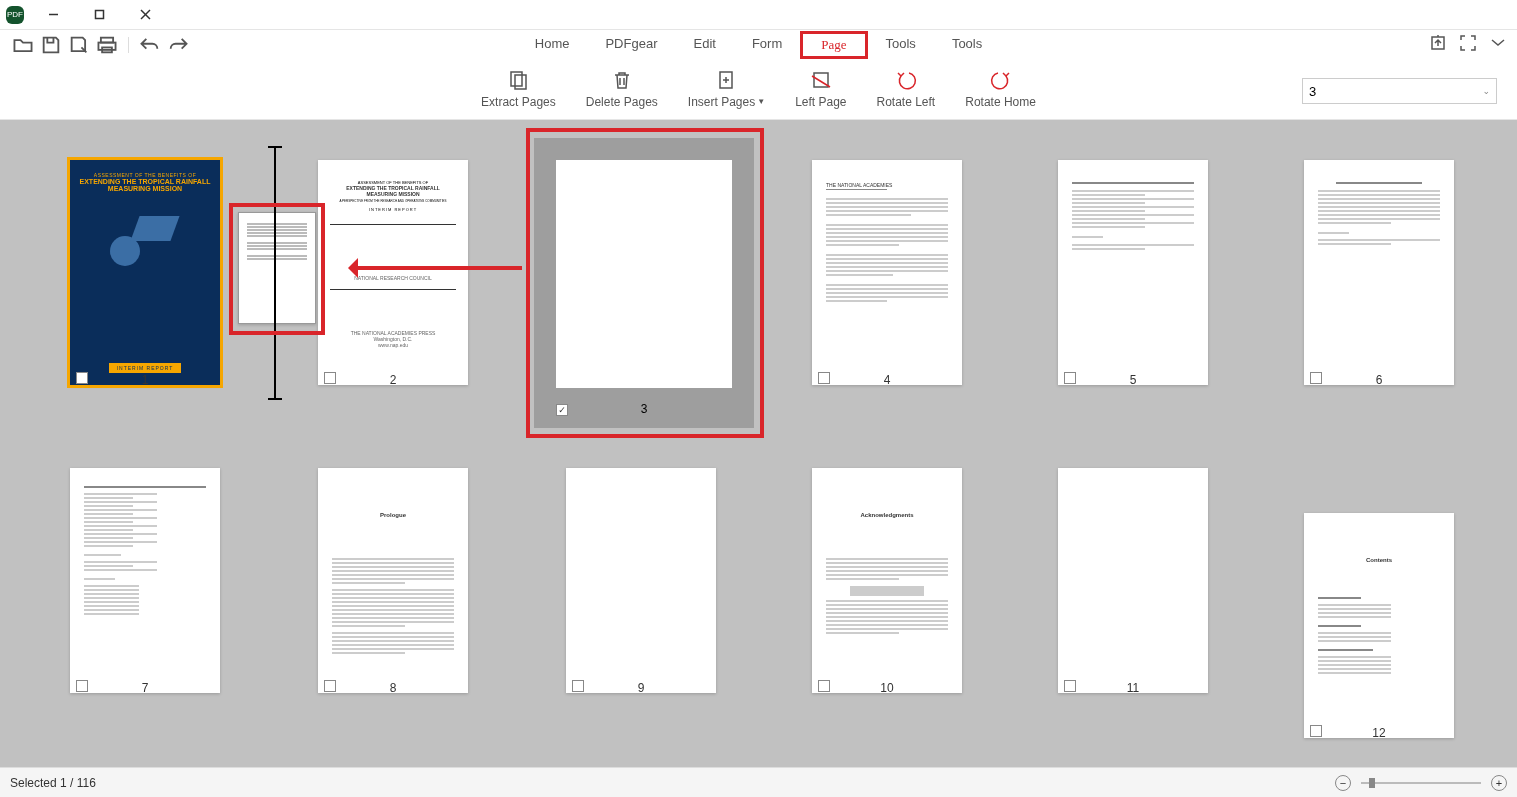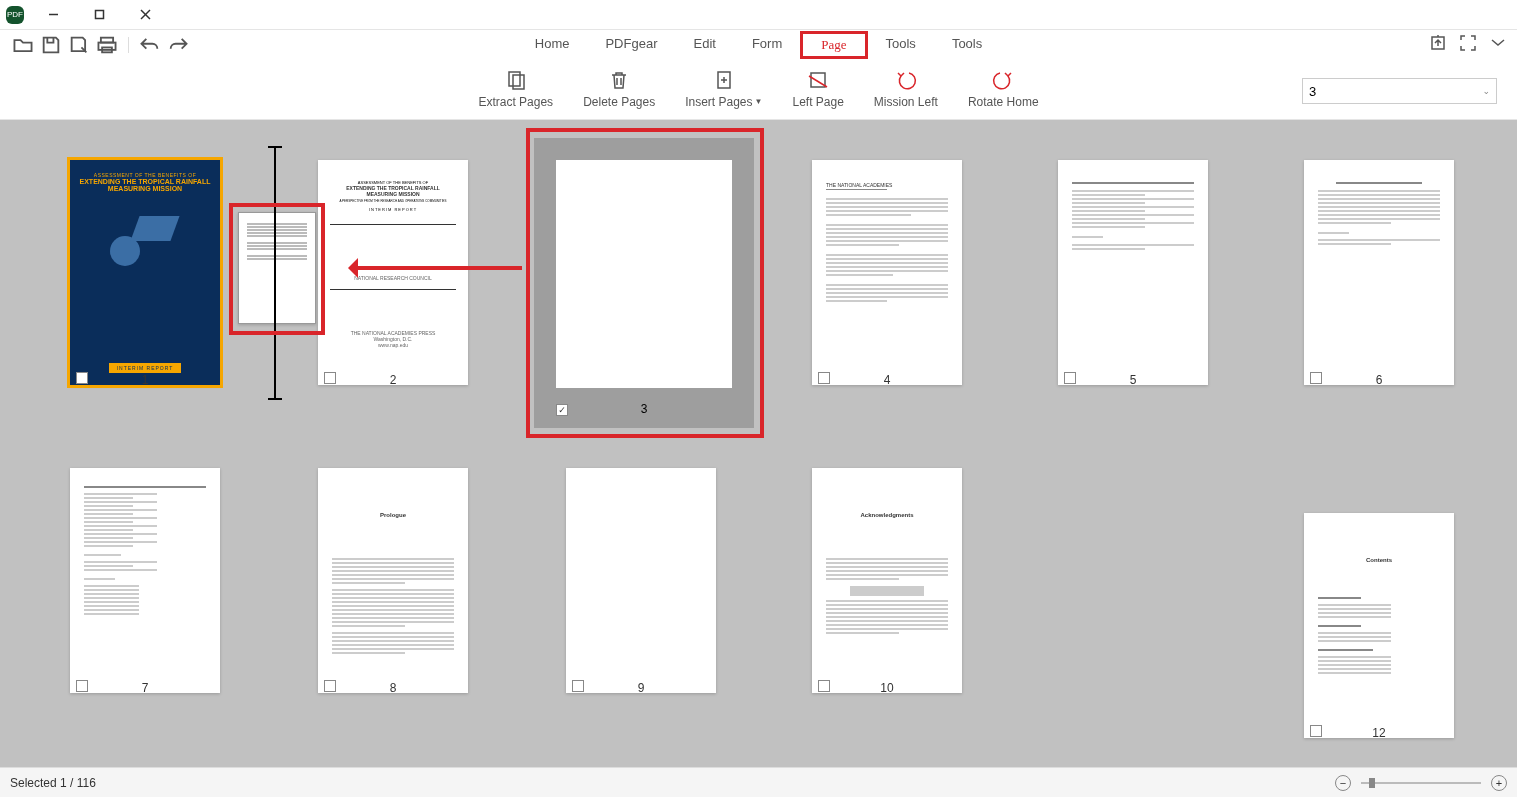--- a/index.html
+++ b/index.html
@@ -196,21 +196,21 @@
           <rect x="4" y="4" width="14" height="14"></rect>
           <line x1="2" y1="7" x2="20" y2="18" stroke="#d9252a"></line>
         </svg></div>
     <div class="riblabel">Left Page</div>
   </div>
   <div class="ribbtn">
     <div class="ribicon"><svg viewBox="0 0 22 22">
           <path d="M14 4a8 8 0 1 1-8 3" stroke="#d9252a"></path>
           <path d="M3 4l3 3 3-3" stroke="#d9252a"></path>
         </svg></div>
-    <div class="riblabel">Mission Left</div>
+    <div class="riblabel">Rotate Left</div>
   </div>
   <div class="ribbtn">
     <div class="ribicon"><svg viewBox="0 0 22 22">
           <path d="M8 4a8 8 0 1 0 8 3" stroke="#d9252a"></path>
           <path d="M19 4l-3 3-3-3" stroke="#d9252a"></path>
         </svg></div>
     <div class="riblabel">Rotate Home</div>
   </div>
 </div>
 
@@ -517,20 +517,27 @@
             <div class="ln"></div>
             <div class="ln sh"></div>
         </div>
       </div>
       <div class="footer">
           <div class="chk"></div>
         </div>
       <div class="pnum" style="bottom:-2px;">10</div>
     </div>
 
+    <div class="cell" style="left:1058px; top:348px;">
+      <div class="thumb"></div>
+      <div class="footer">
+          <div class="chk"></div>
+        </div>
+      <div class="pnum" style="bottom:-2px;">11</div>
+    </div>
 
     <div class="cell" style="left:1304px; top:348px;margin-top:45px;">
       <div class="thumb">
         <div style="height:42px;"></div>
         <div class="heading">Contents</div>
         <div class="lines" style="padding:32px 14px 10px;">
           <div class="ln dk sh" style="width:35%"></div>
             <div style="height:3px;"></div>
           <div class="ln sh"></div>
             <div class="ln sh"></div>

